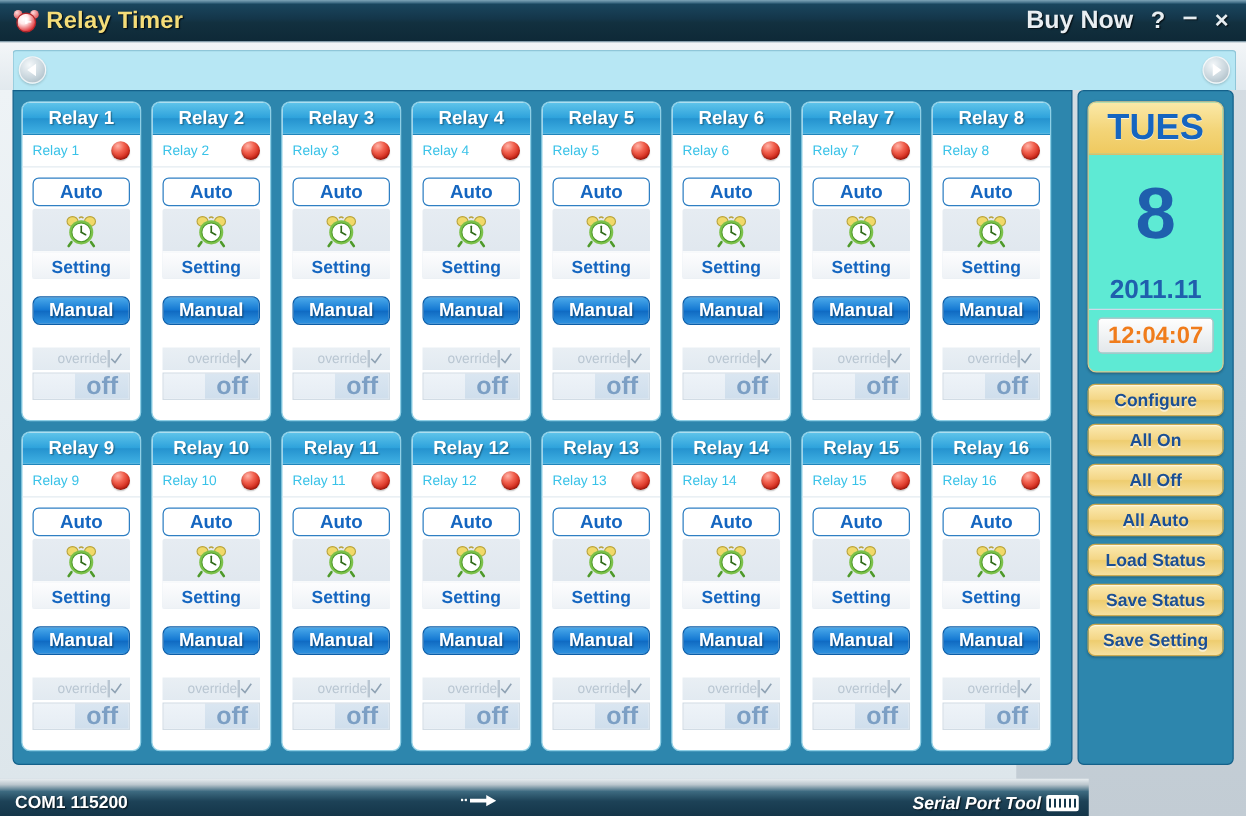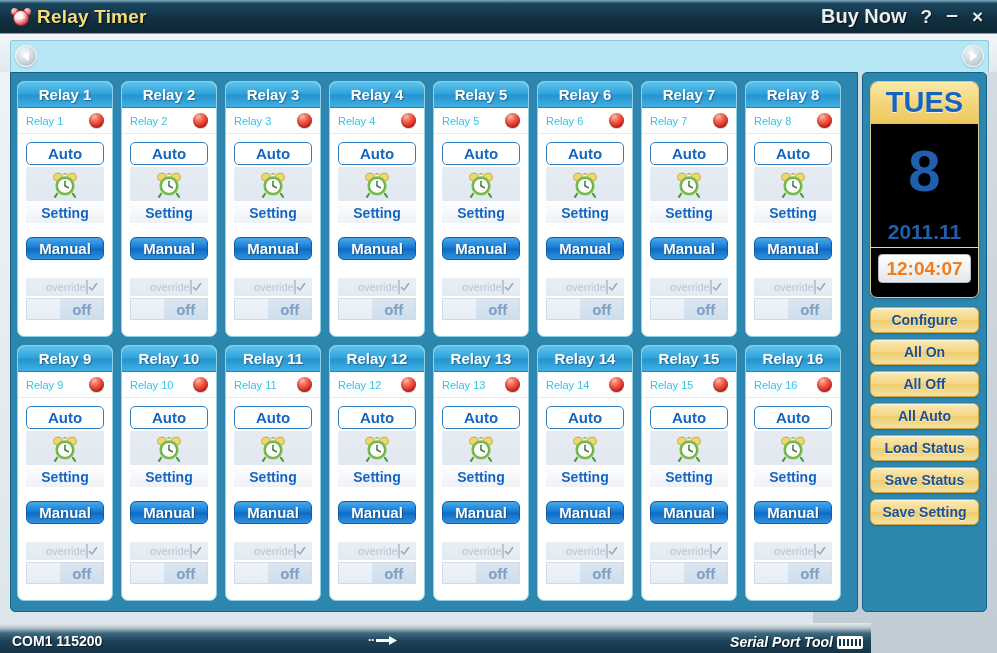--- a/index.html
+++ b/index.html
@@ -222,28 +222,28 @@
     margin-top: 2px; height: 22px; display: flex;
     border: 1px solid #d2dce5;
   }
   .onoff-blank {
     flex: 0 0 44%;
     background: linear-gradient(180deg,#eef3f8 0%, #e6edf4 100%);
   }
   .onoff-state {
     flex: 1;
     background: linear-gradient(180deg,#dae6f1 0%, #cfdeec 100%);
-    color: #7c9fc4; font-weight: bold; font-size: 15px;
+    color: #7c9fc4; font-weight: bold; font-size: 20px;
     display: flex; align-items: center; justify-content: center;
   }
 
   
   .date-card {
     position: absolute; left: 7px; top: 8px; width: 109px; height: 217px;
-    background: #000000;
+    background: #5eead4;
     border: 1px solid #d9c98f;
     border-radius: 7px;
     overflow: hidden;
     box-shadow: 0 1px 2px rgba(0,0,0,.25);
   }
   .date-day {
     height: 42px;
     background: linear-gradient(180deg,#fbe9a8 0%, #f3d477 55%, #efc95f 100%);
     border-bottom: 1px solid #d9bd6d;
     color: #1565c0; font-weight: bold; font-size: 29px;

